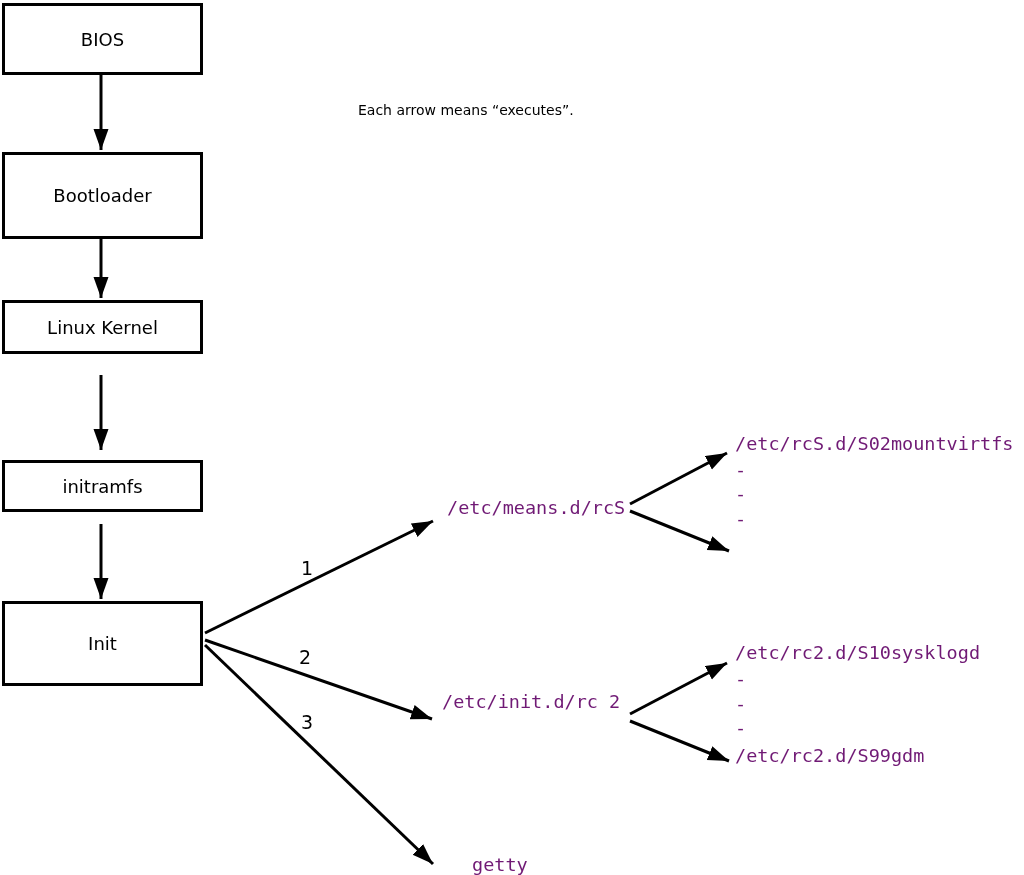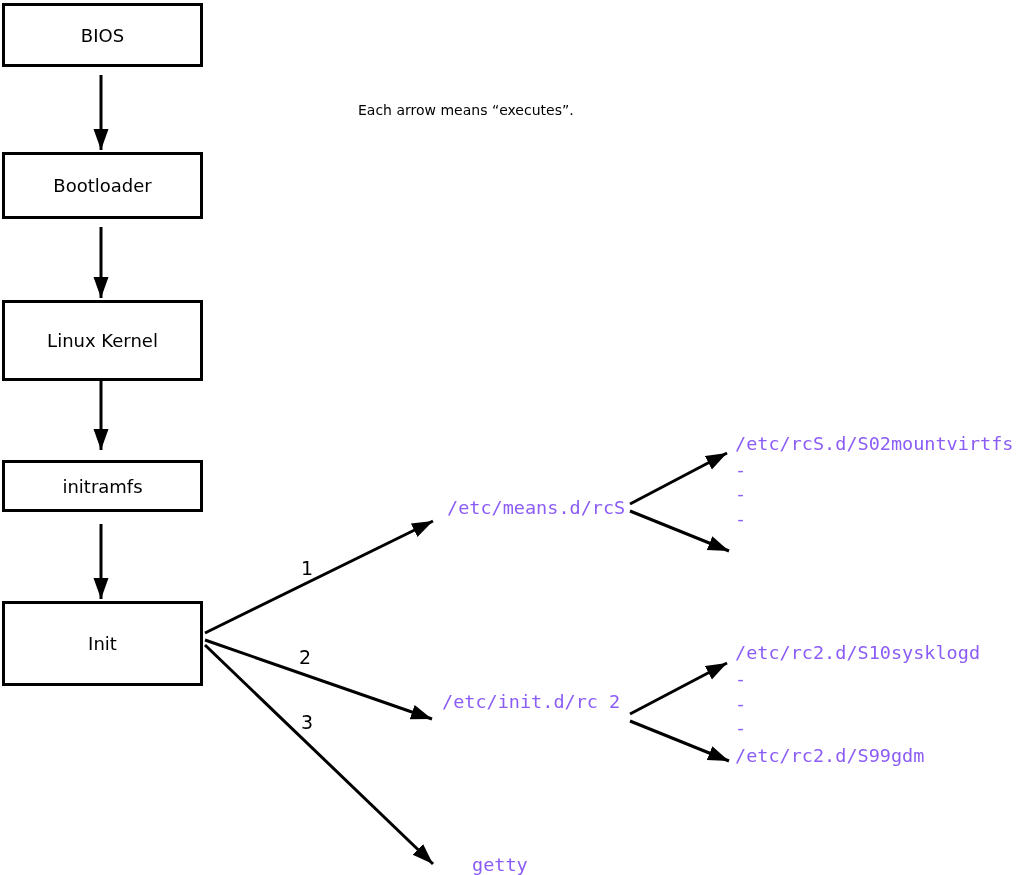--- a/index.html
+++ b/index.html
@@ -29,23 +29,23 @@
     width: 201px;
     box-sizing: border-box;
     border: 3px solid #000000;
     background: #ffffff;
     display: flex;
     align-items: center;
     justify-content: center;
     font-size: 18px;
     color: #000000;
   }
-  .box-bios       { top: 3px;   height: 64px; }
-  .box-bootloader { top: 152px; height: 67px; }
-  .box-kernel     { top: 300px; height: 81px; }
+  .box-bios       { top: 3px;   height: 72px; }
+  .box-bootloader { top: 152px; height: 87px; }
+  .box-kernel     { top: 300px; height: 54px; }
   .box-initramfs  { top: 452px; height: 52px; margin-top: 8px; }
   .box-init       { top: 601px; height: 85px; }
   .note {
     position: absolute;
     left: 358px;
     top: 102px;
     font-size: 14px;
     white-space: pre;
   }
   .branch-num {
@@ -55,21 +55,21 @@
   }
   .num-1 { left: 301px; top: 557px; }
   .num-2 { left: 299px; top: 646px; }
   .num-3 { left: 301px; top: 711px; }
   .mono {
     position: absolute;
     font-family: "DejaVu Sans Mono", "Liberation Mono", monospace;
     font-size: 18.5px;
     line-height: 22px;
     white-space: pre;
-    color: #8b5cf6;
+    color: #701a75;
   }
   .t-rcs    { left: 447px; top: 497px; }
   .t-rc2    { left: 442px; top: 691px; }
   .t-getty  { left: 472px; top: 854px; }
   .g1-0 { left: 735px; top: 433px; }
   .g1-1 { left: 735px; top: 459px; }
   .g1-2 { left: 735px; top: 483px; }
   .g1-3 { left: 735px; top: 508px; }
   .g1-4 { left: 735px; top: 535px; }
   .g2-0 { left: 735px; top: 642px; }

